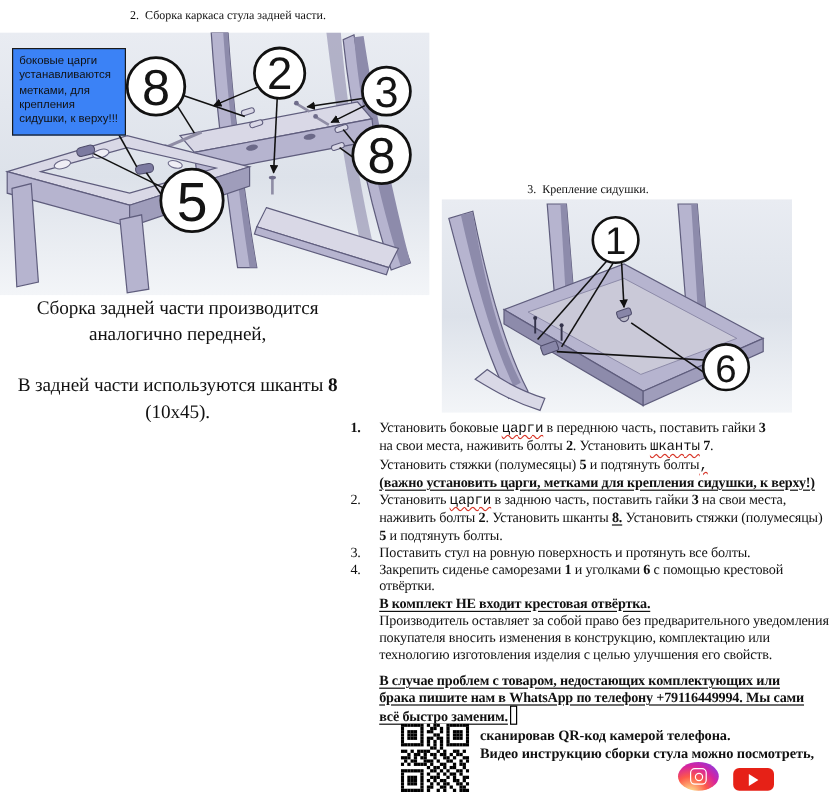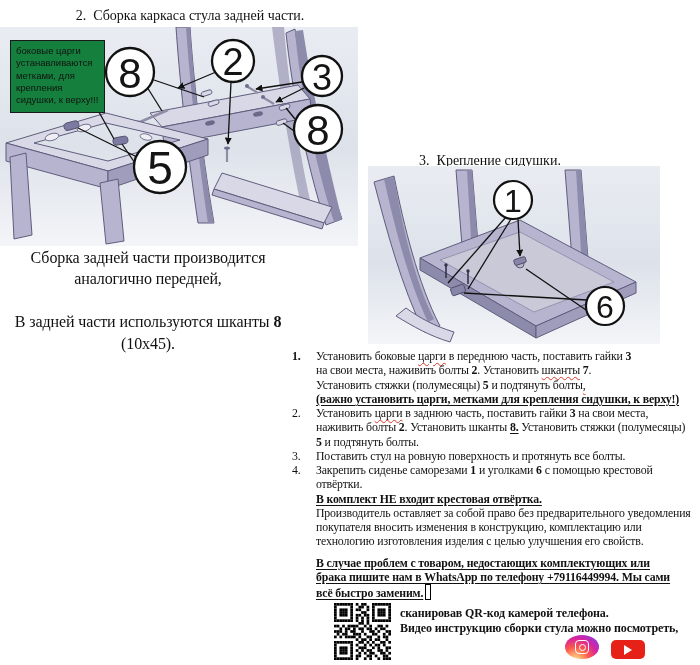--- a/index.html
+++ b/index.html
@@ -2,27 +2,27 @@
 <html><head>
 <meta charset="utf-8">
 <style>
   html,body{margin:0;padding:0;}
   body{width:700px;height:665px;position:relative;background:#fff;
        font-family:"Liberation Serif", serif;color:#111;overflow:hidden;}
   .abs{position:absolute;}
   .b{font-weight:bold;}
   .u{text-decoration:underline;text-decoration-thickness:1.2px;text-underline-offset:2px;}
   .b.u{text-decoration-thickness:1.4px;text-align:right;}
-  .sq{text-decoration:underline wavy #d8372a 1px;text-underline-offset:2px;}
-  .title{font-size:14px;white-space:pre;}
+  .sq{text-decoration:underline wavy #d8372a 1px;text-underline-offset:2px;font-family:Liberation Mono, monospace;}
+  .title{font-size:10px;white-space:pre;}
   #title2{left:20px;top:8px;width:340px;text-align:center;}
   #title3{left:370px;top:153px;width:240px;text-align:center;}
   #diagram1{left:0;top:27px;}
   #diagram2{left:368px;top:166px;}
-  #callout{left:10px;top:40px;width:84px;background:#15803d;border:1.6px solid #1a1a1a;
+  #callout{left:10px;top:40px;width:84px;background:#3b82f6;border:1.6px solid #1a1a1a;
            padding:4px 4px 5px 5px;font-family:"Liberation Sans",sans-serif;
            font-size:9.5px;line-height:1.3;}
   #caption{left:2px;top:247px;width:292px;text-align:center;font-size:16px;
            line-height:1.34;letter-spacing:-0.1px;}
   #steps-col{left:290px;top:349px;width:410px;font-size:11.8px;line-height:1.21;
              letter-spacing:-0.15px;}
   .step{position:relative;padding-left:26px;}
   .step .num{position:absolute;left:2px;top:0;}
   #contact{margin-top:7px;padding-left:26px;}
   #contact::after{content:"";display:inline-block;width:4px;height:14px;

